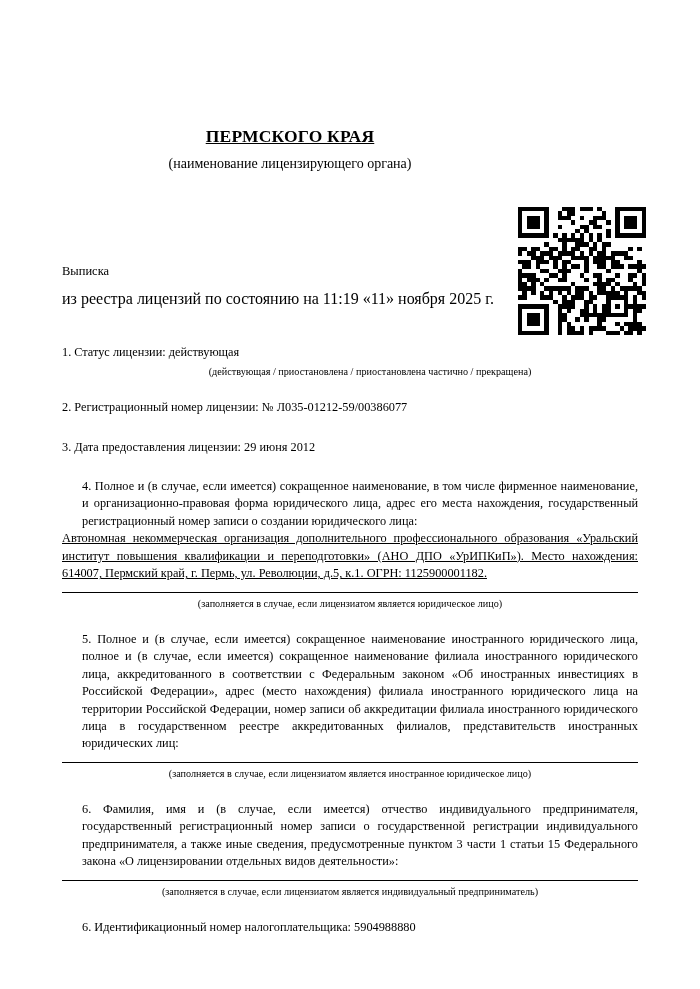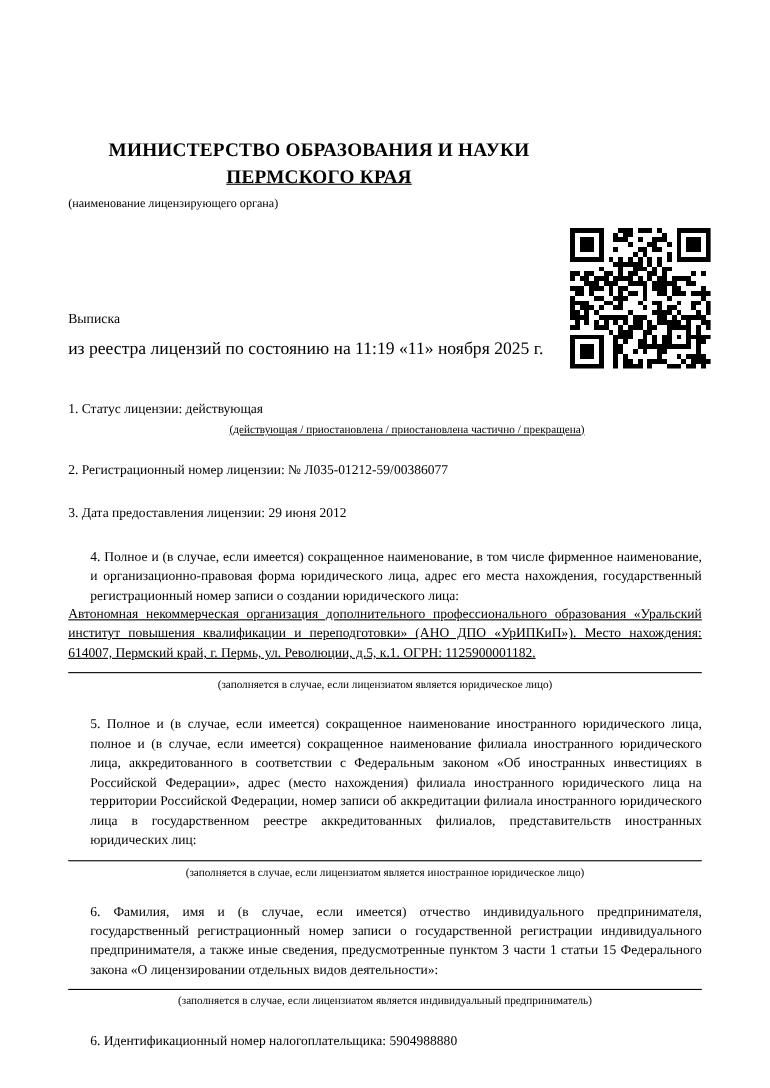--- a/index.html
+++ b/index.html
@@ -36,22 +36,22 @@
     text-align: center;
     font-weight: bold;
     font-size: 17.5px;
     line-height: 1.35;
     letter-spacing: 0.2px;
     padding-right: 120px;
   }
   .org-title .line2 { display: block; text-decoration: underline; }
 
   .caption-small {
-    text-align: left;
-    font-size: 11px;
+    text-align: center;
+    font-size: 14px;
     margin-top: 7px;
     padding-right: 120px;
   }
 
   .doc-type {
     text-align: left;
     font-size: 12.5px;
     margin-top: 92px;
   }
   .doc-sub {
@@ -67,21 +67,21 @@
   }
   .item.m1 { margin-top: 36px; }
   .item.m2 { margin-top: 22px; }
   .item.m3 { margin-top: 22px; margin-left: 20px; }
 
   .hint {
     text-align: center;
     font-size: 10.2px;
     margin-top: 5px;
   }
-  .hint.indent { padding-left: 40px; text-decoration: underline; }
+  .hint.indent { padding-left: 40px; }
 
   .block-para {
     font-size: 12.3px;
     text-align: justify;
     line-height: 1.42;
     margin-top: 4px;
     text-decoration: underline;
   }
   .block-para.tight { margin-top: 0px; }
 
@@ -524,21 +524,20 @@
           <rect x="21" y="28" width="1" height="1"></rect>
           <rect x="22" y="28" width="1" height="1"></rect>
           <rect x="24" y="28" width="1" height="1"></rect>
           <rect x="25" y="28" width="1" height="1"></rect>
           <rect x="27" y="28" width="1" height="1"></rect>
         </g>
     </svg>
   </div>
 
   <div class="org-title">
-    <span>МИНИСТЕРСТВО ОБРАЗОВАНИЯ И НАУКИ</span>
     <span class="line2">ПЕРМСКОГО КРАЯ</span>
   </div>
 
   <div class="caption-small">(наименование лицензирующего органа)</div>
 
   <div class="doc-type">Выписка</div>
   <div class="doc-sub">из реестра лицензий по состоянию на 11:19 «11» ноября 2025 г.</div>
 
   <div class="item m1">1. Статус лицензии: действующая</div>
   <div class="hint indent">(действующая / приостановлена / приостановлена частично / прекращена)</div>

